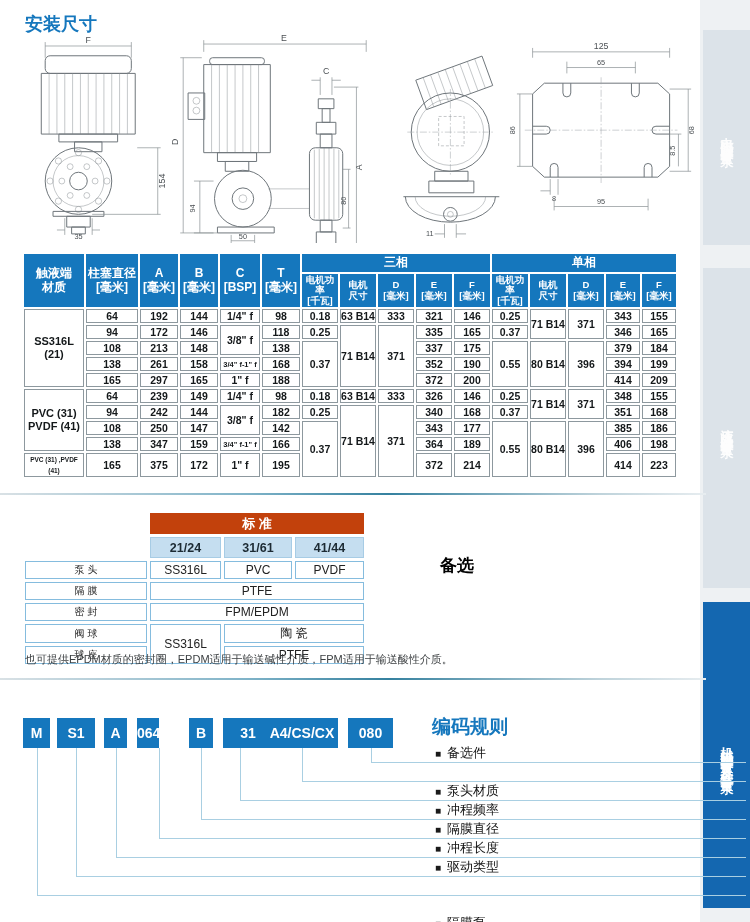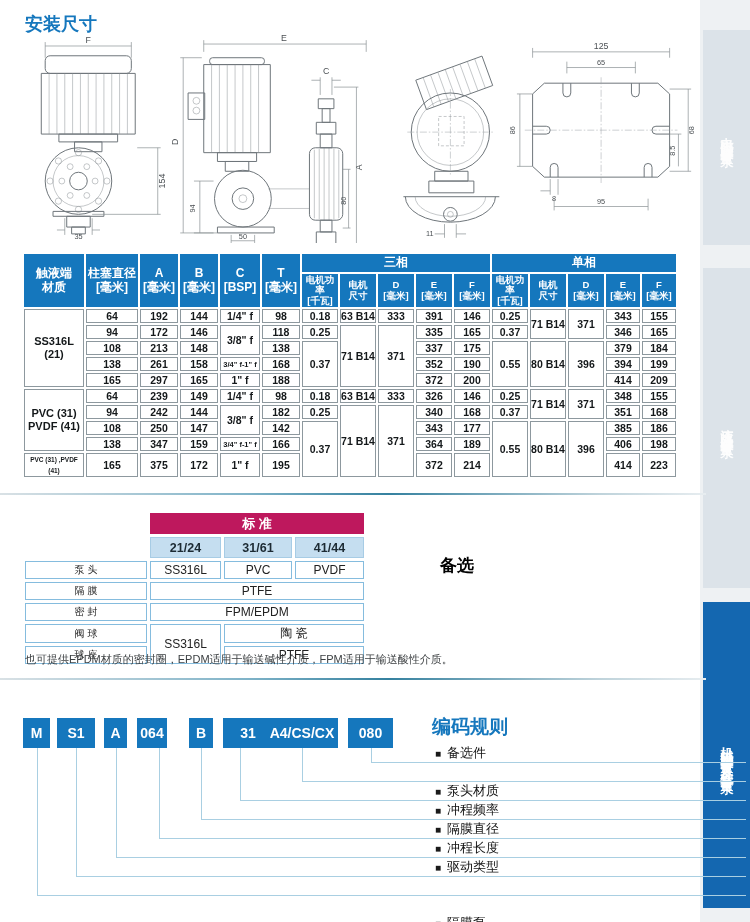--- a/index.html
+++ b/index.html
@@ -36,21 +36,21 @@
   .t1 td.mat{font-size:11px;white-space:pre-line;line-height:1.25;}
   .t1 td.tiny{font-size:6.5px;}
   .t1 td.sm{font-size:7.5px;}
 
   
   .divider{position:absolute;left:0;width:706px;height:2px;
     background:linear-gradient(to right,#d9e1e5 0%,#7fb3c8 35%,#35819f 55%,#bfd3db 85%,#e7edf0 100%);}
 
   
   .t2{position:absolute;left:22px;top:510px;border-collapse:separate;border-spacing:3px;table-layout:fixed;}
-  .t2 th.std{background:#be185d;color:#fff;font-size:13px;font-weight:bold;height:19px;}
+  .t2 th.std{background:#c2410c;color:#fff;font-size:13px;font-weight:bold;height:19px;}
   .t2 th.sub{background:#c5def0;color:#1c2a33;font-size:12.5px;font-weight:bold;height:17px;border:1px solid #a7cce5;}
   .t2 td{background:#fff;border:1px solid #85bcde;text-align:center;vertical-align:middle;font-size:12px;color:#222;height:16px;padding:0;}
   .t2 td.lbl{font-size:10px;}
   .t2 .ghost{border:none;background:transparent;}
 
   .footnote{position:absolute;left:25px;top:652px;font-size:11px;color:#3a3e40;}
 
   
   .options{position:absolute;left:440px;top:554px;width:252px;}
   .options h3{margin:0 0 8px 0;font-size:17px;color:#000000;}
@@ -269,21 +269,21 @@
           <td rowspan="5" class="mat">SS316L
 (21)</td>
           <td>64</td>
           <td>192</td>
           <td>144</td>
           <td>1/4" f</td>
           <td>98</td>
           <td>0.18</td>
           <td>63 B14</td>
           <td>333</td>
-          <td>391</td>
+          <td>321</td>
           <td>146</td>
           <td>0.25</td>
           <td rowspan="2">71 B14</td>
           <td rowspan="2">371</td>
           <td>343</td>
           <td>155</td>
         </tr>
         <tr>
           <td>94</td>
           <td>172</td>
@@ -463,21 +463,21 @@
     <h3>备选</h3>
   </div>
 
   <div class="divider" style="top:678px;"></div>
 
   <div id="coding">
     <div class="coding-title">编码规则</div>
   <div class="cblock" style="left: 23px; width: 27px;">M</div>
       <div class="cblock" style="left: 57px; width: 38px;">S1</div>
       <div class="cblock" style="left: 104px; width: 23px;">A</div>
-      <div class="cblock" style="left: 137px; width: 30px;">064</div>
+      <div class="cblock" style="left: 137px; width: 22px;">064</div>
       <div class="cblock" style="left: 189px; width: 24px;">B</div>
       <div class="cblock" style="left: 223px; width: 50px;">31</div>
       <div class="cblock" style="left: 266px; width: 72px;">A4/CS/CX</div>
       <div class="cblock" style="left: 348px; width: 45px;">080</div>
       <div class="vline" style="left: 370.5px; top: 748px; height: 14px;"></div>
       <div class="hline" style="left: 370.5px; top: 762px; width: 375.5px;"></div>
       <div class="clabel" style="top: 744px;"><span class="bullet">■</span>备选件</div>
       <div class="vline" style="left: 302px; top: 748px; height: 33px;"></div>
       <div class="hline" style="left: 302px; top: 781px; width: 444px;"></div>
       <div class="vline" style="left: 240px; top: 748px; height: 52px;"></div>

